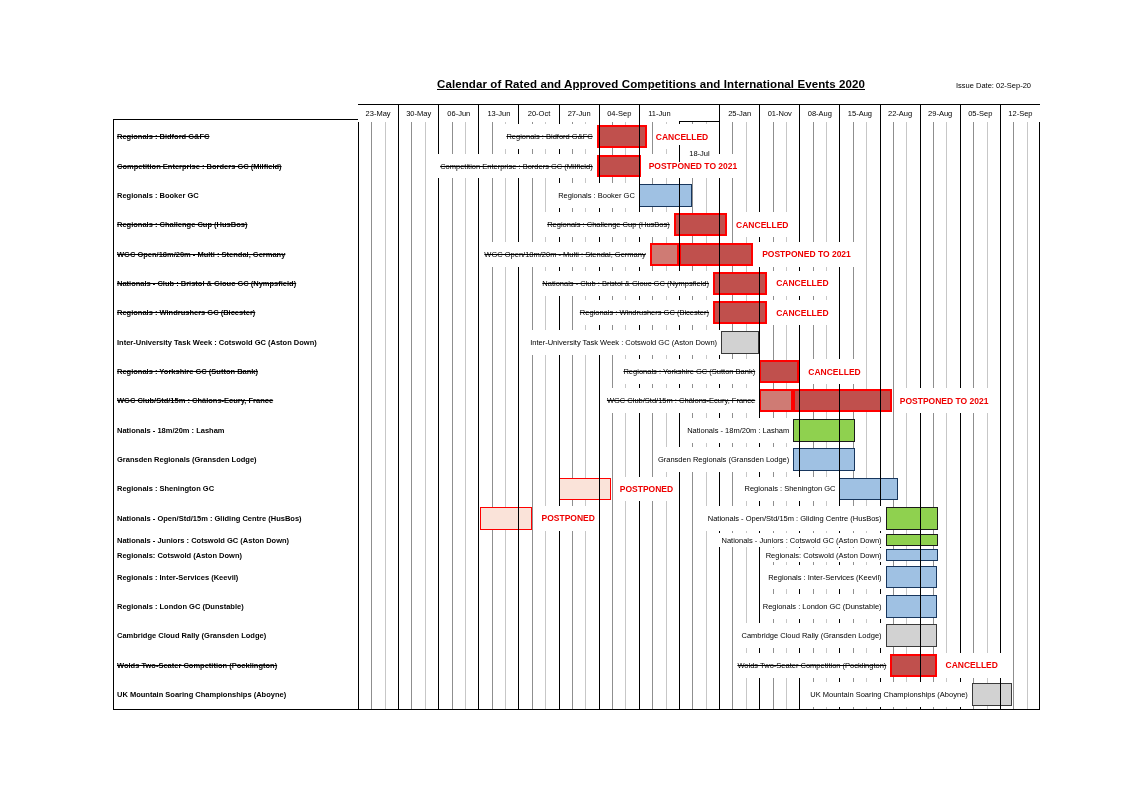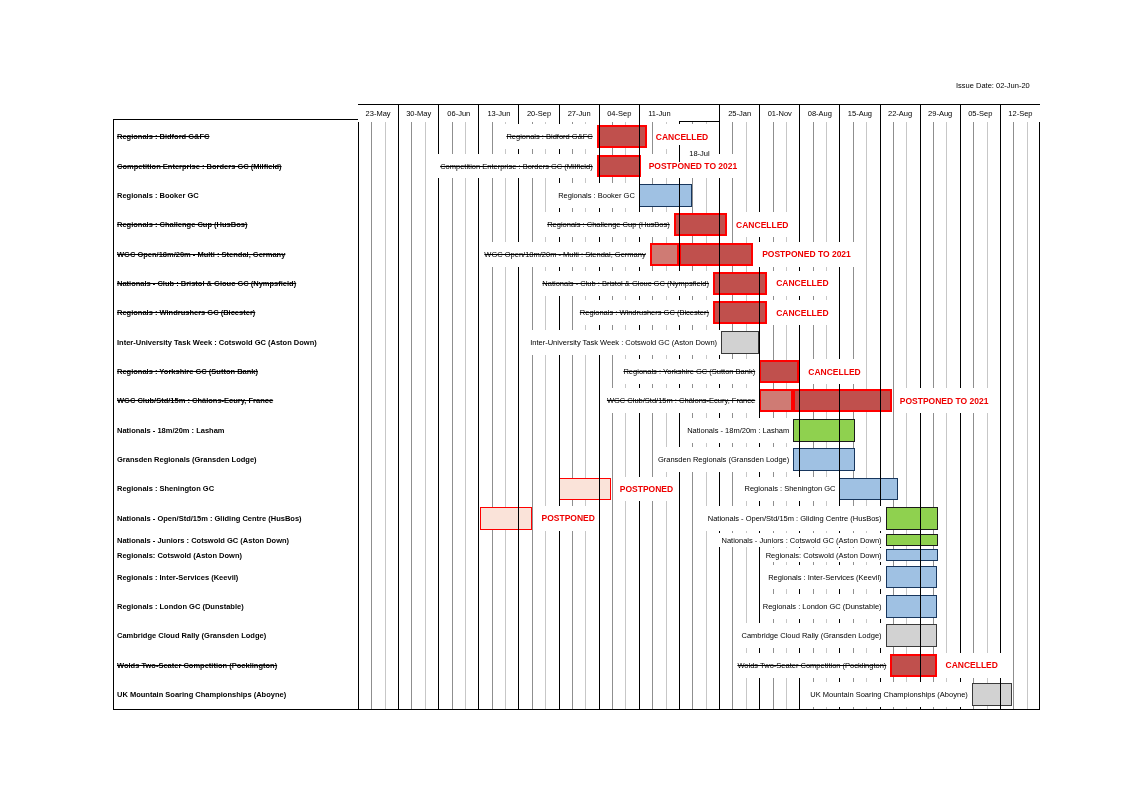--- a/index.html
+++ b/index.html
@@ -21,30 +21,31 @@
          font-size:7.5px;white-space:nowrap;background:#fff;padding:0 3px;z-index:5;}
   .struck{text-decoration:line-through;}
   .bar{position:absolute;box-sizing:border-box;z-index:3;}
   .status{position:absolute;display:flex;align-items:center;font-size:8.5px;font-weight:bold;
          background:#fff;padding:0 3px;white-space:nowrap;z-index:5;}
 </style>
 </head>
 <body>
 
 <div id="stage">
-  <div id="issue-date">Issue Date: 02-Jun-20</div>
+  <div id="title">Calendar of Rated and Approved Competitions and International Events 2020</div>
+  <div id="issue-date">Issue Date: 02-Sep-20</div>
   <div class="frame" id="panel-frame" style="left:113px;top:119px;width:246px;height:591px;border-right:none;"></div>
   <div class="frame" id="header-frame" style="left:358px;top:104px;width:682px;height:18px;z-index:7;"></div>
   <div class="frame" id="chart-frame" style="left:358px;top:121px;width:682px;height:589px;z-index:7;border-top:none;"></div>
   <div id="dyn">
       <div class="hcell" style="left: 358px; top: 104.5px; width: 40.1176px; height: 17px; z-index: 8; border-left: none;">23-May</div>
       <div class="hcell" style="left: 398.118px; top: 104.5px; width: 40.1176px; height: 17px; z-index: 8; border-left: 1px solid rgb(0, 0, 0);">30-May</div>
       <div class="hcell" style="left: 438.235px; top: 104.5px; width: 40.1176px; height: 17px; z-index: 8; border-left: 1px solid rgb(0, 0, 0); text-align: center;">06-Jun</div>
       <div class="hcell" style="left: 478.353px; top: 104.5px; width: 40.1176px; height: 17px; z-index: 8; border-left: 1px solid rgb(0, 0, 0);">13-Jun</div>
-      <div class="hcell" style="left: 518.471px; top: 104.5px; width: 40.1176px; height: 17px; z-index: 8; border-left: 1px solid rgb(0, 0, 0);">20-Sep</div>
+      <div class="hcell" style="left: 518.471px; top: 104.5px; width: 40.1176px; height: 17px; z-index: 8; border-left: 1px solid rgb(0, 0, 0);">20-Oct</div>
       <div class="hcell" style="left: 558.588px; top: 104.5px; width: 40.1176px; height: 17px; z-index: 8; border-left: 1px solid rgb(0, 0, 0);">27-Jun</div>
       <div class="hcell" style="left: 598.706px; top: 104.5px; width: 40.1176px; height: 17px; z-index: 8; border-left: 1px solid rgb(0, 0, 0);">04-Sep</div>
       <div class="hcell" style="left: 638.824px; top: 104.5px; width: 40.1176px; height: 17px; z-index: 8; border-left: 1px solid rgb(0, 0, 0);">11-Jun</div>
       <div class="hcell" style="left: 678.941px; top: 104.5px; width: 40.1176px; height: 17px; z-index: 8; border-left: 1px solid rgb(0, 0, 0); margin-top: 40px;">18-Jul</div>
       <div class="hcell" style="left: 719.059px; top: 104.5px; width: 40.1176px; height: 17px; z-index: 8; border-left: 1px solid rgb(0, 0, 0);">25-Jan</div>
       <div class="hcell" style="left: 759.176px; top: 104.5px; width: 40.1176px; height: 17px; z-index: 8; border-left: 1px solid rgb(0, 0, 0);">01-Nov</div>
       <div class="hcell" style="left: 799.294px; top: 104.5px; width: 40.1176px; height: 17px; z-index: 8; border-left: 1px solid rgb(0, 0, 0);">08-Aug</div>
       <div class="hcell" style="left: 839.412px; top: 104.5px; width: 40.1176px; height: 17px; z-index: 8; border-left: 1px solid rgb(0, 0, 0);">15-Aug</div>
       <div class="hcell" style="left: 879.529px; top: 104.5px; width: 40.1176px; height: 17px; z-index: 8; border-left: 1px solid rgb(0, 0, 0);">22-Aug</div>
       <div class="hcell" style="left: 919.647px; top: 104.5px; width: 40.1176px; height: 17px; z-index: 8; border-left: 1px solid rgb(0, 0, 0);">29-Aug</div>

